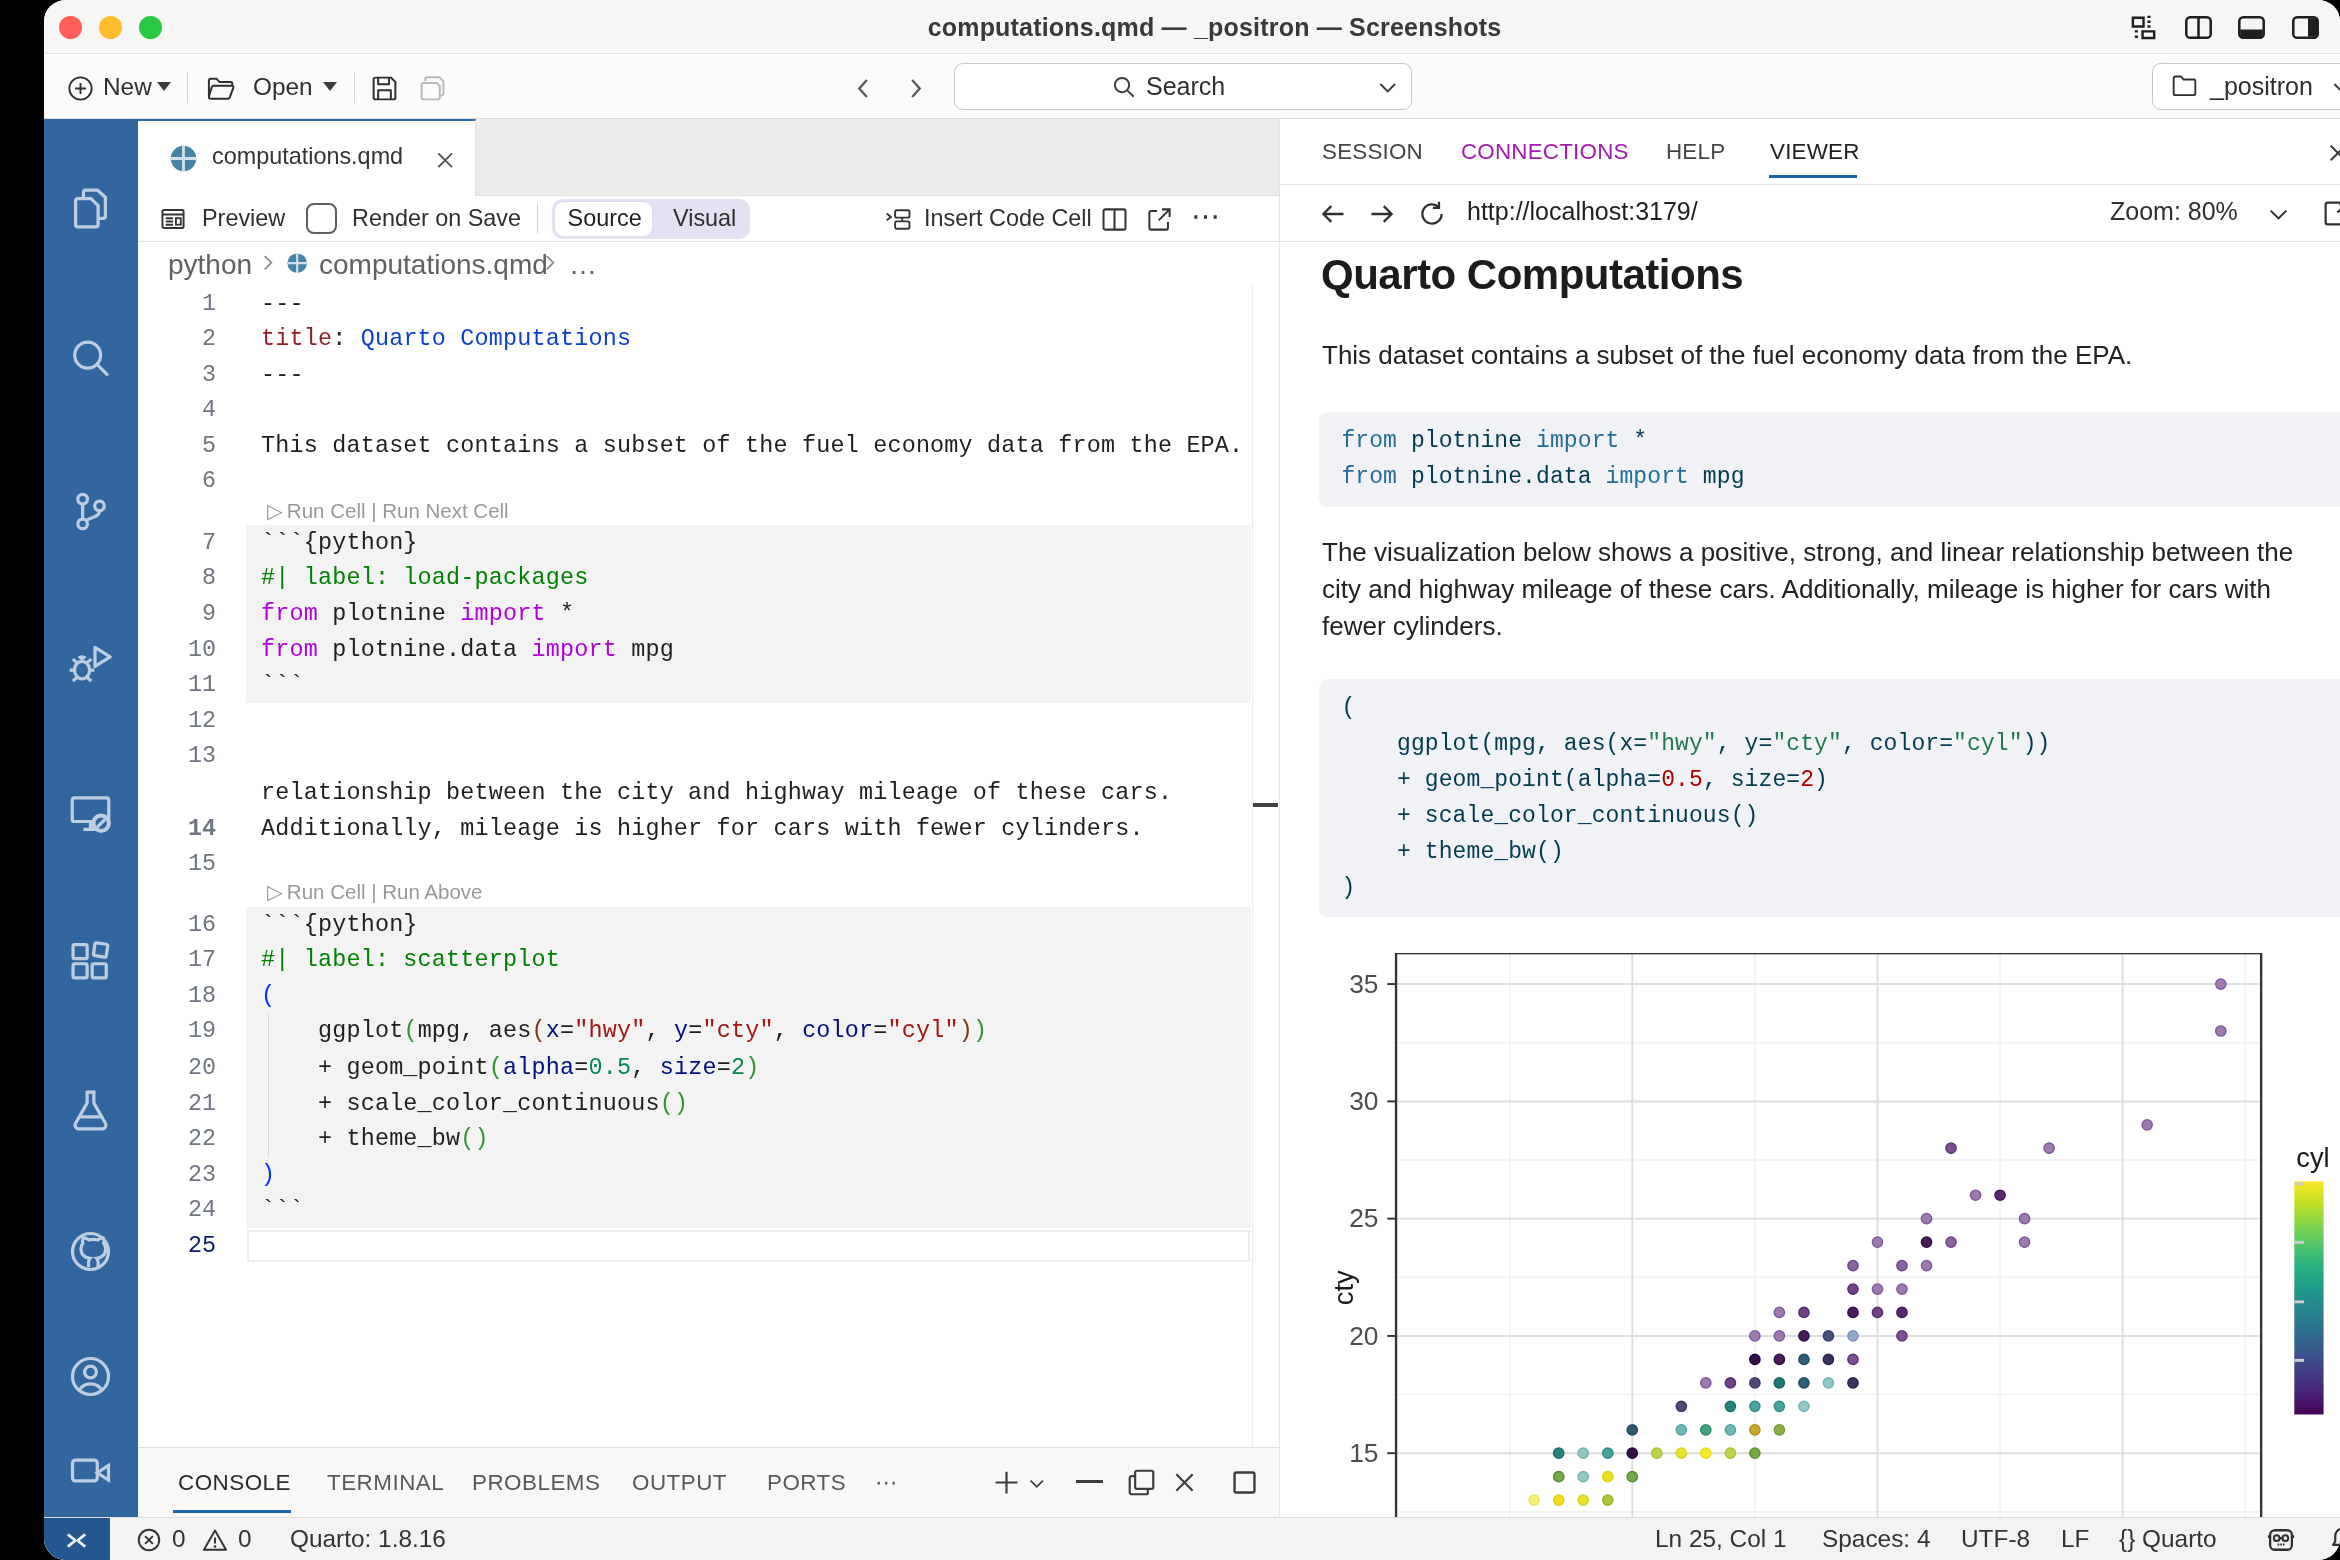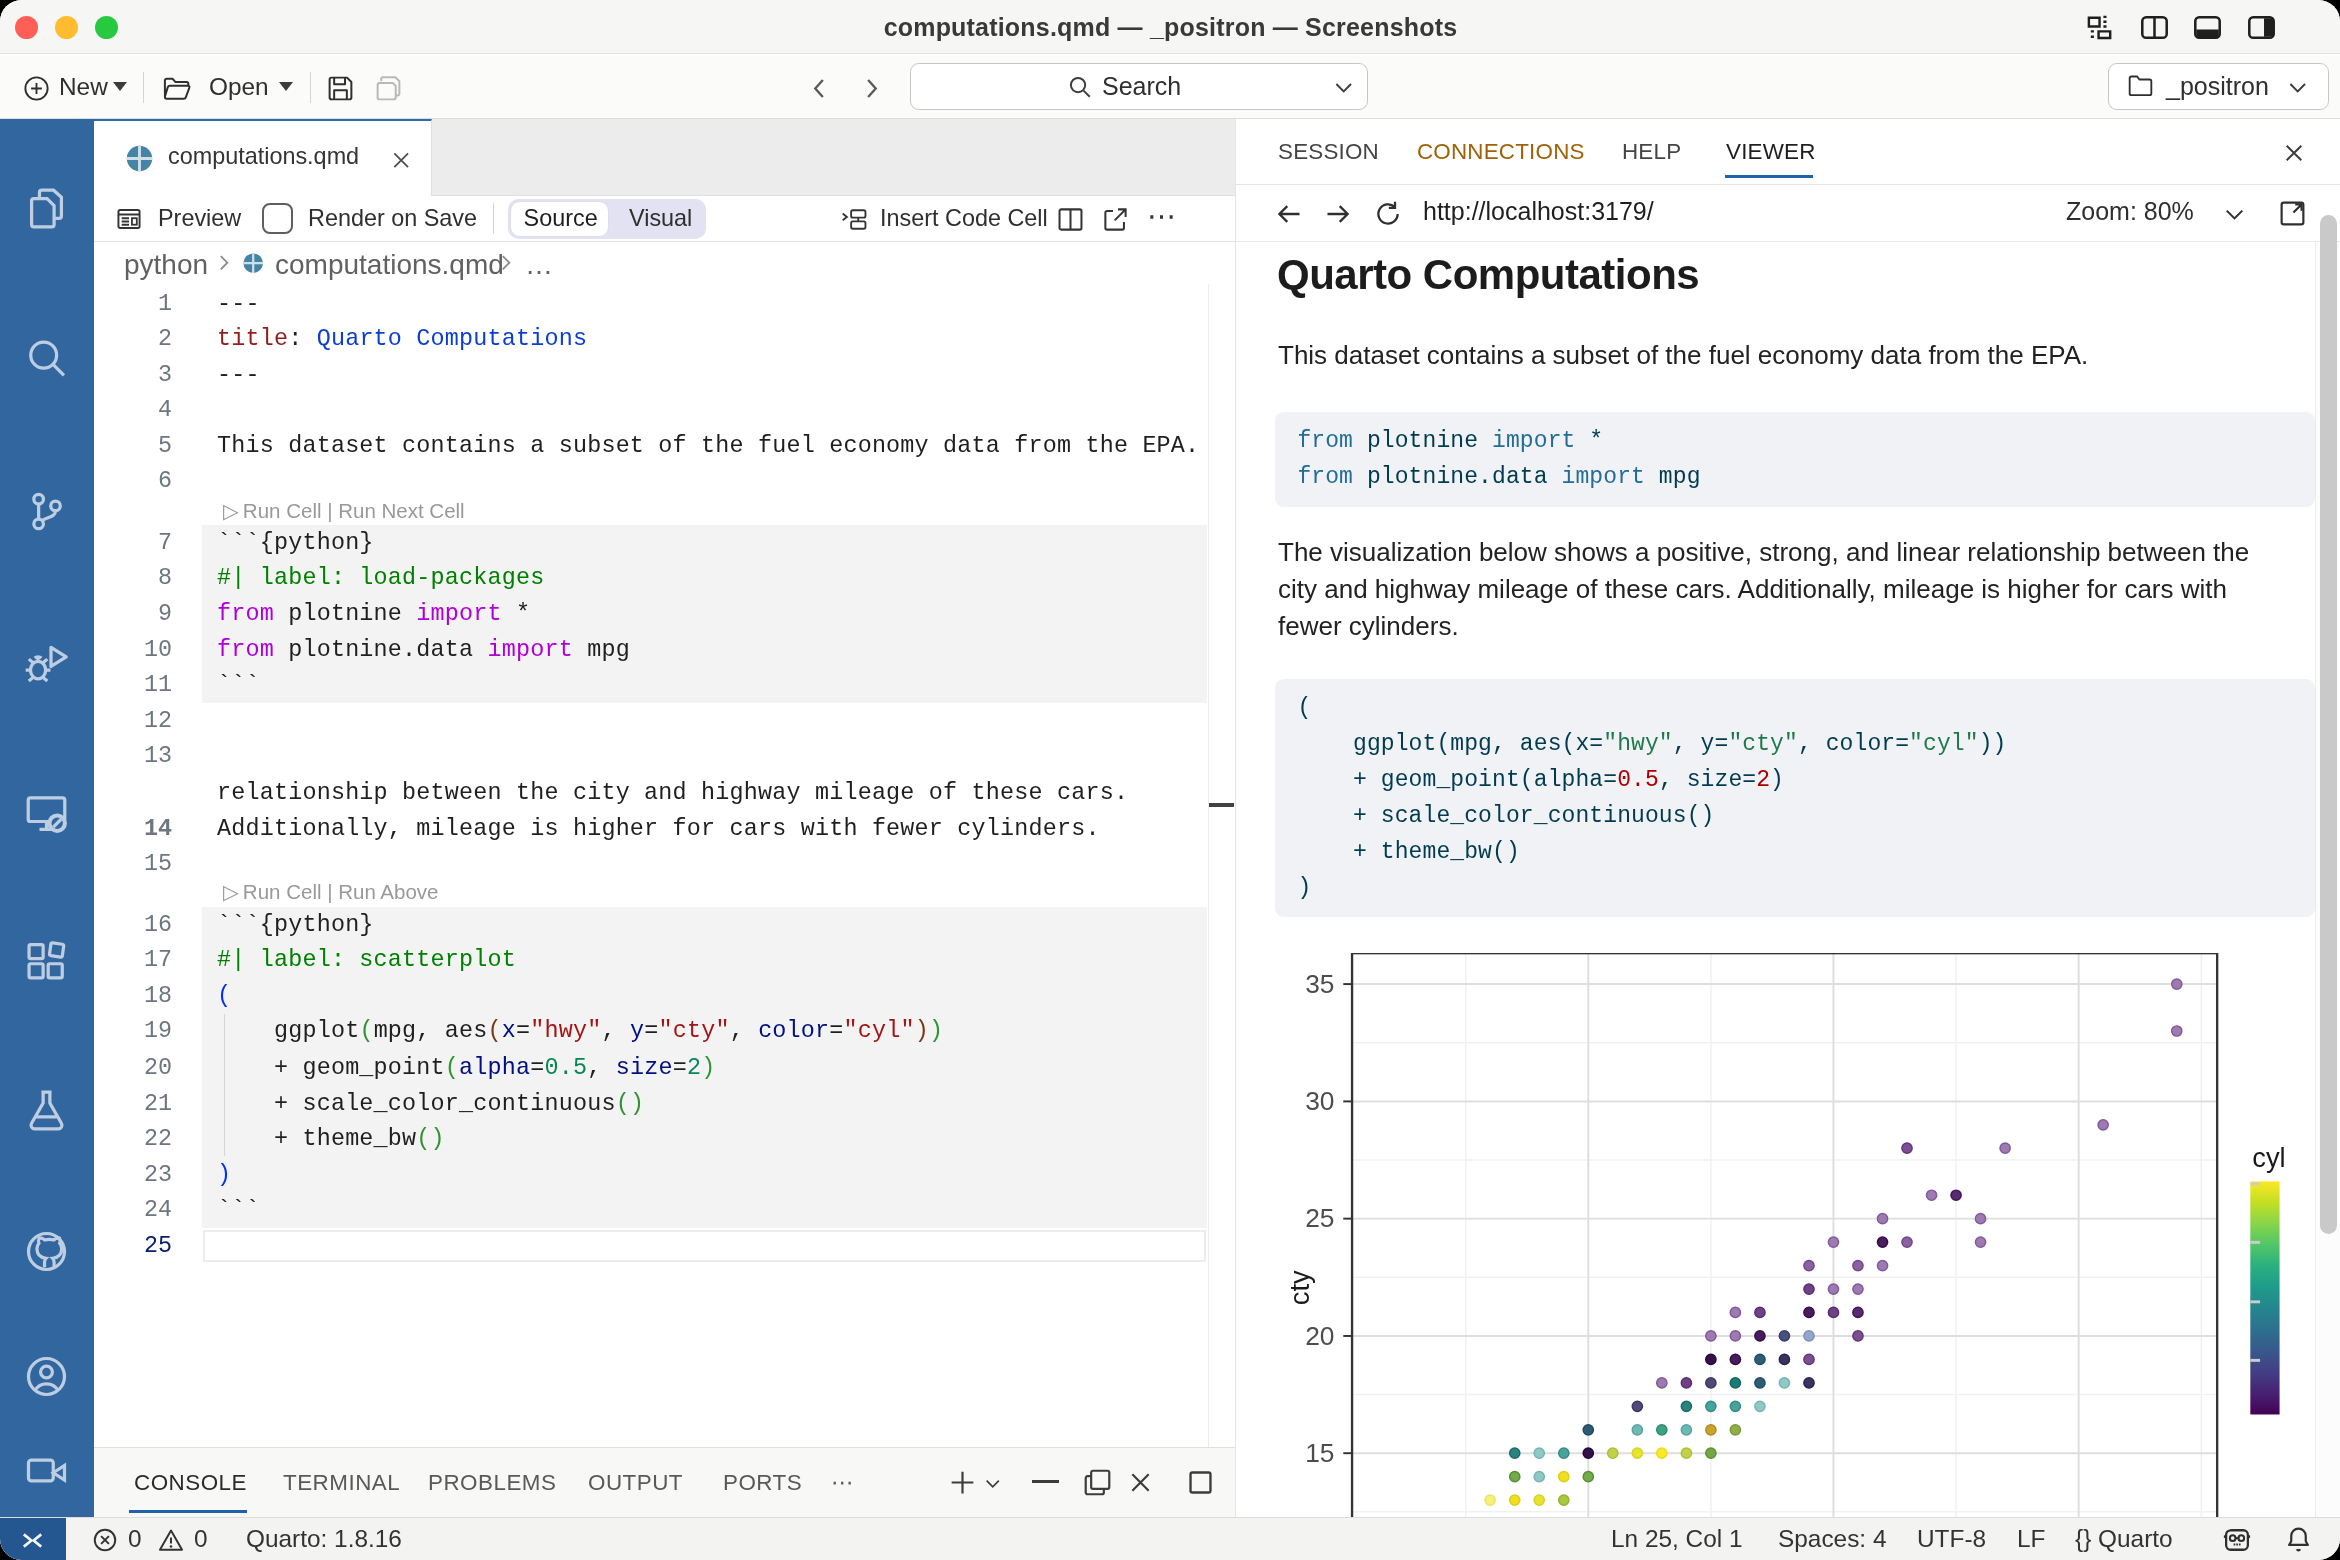--- a/index.html
+++ b/index.html
@@ -1,18 +1,18 @@
 <!DOCTYPE html>
 <html><head>
 <meta charset="utf-8">
 <style>
   * { margin:0; padding:0; box-sizing:border-box; }
   html,body { width:2341px; height:1560px; background:#000; overflow:hidden; }
   body { font-family:"Liberation Sans", sans-serif; -webkit-font-smoothing:antialiased; }
-  .win { position:absolute; inset:0; background:#fff; border-radius:21.5px; overflow:hidden; }
+  .win { position:absolute; inset:0; background:#fff; border-radius:21.5px; overflow:hidden;margin-left:44px; }
   .abs { position:absolute; }
 
   
   .titlebar { position:absolute; left:0; top:0; width:2341px; height:54px; background:#f6f6f5; border-bottom:1px solid #e3e3e2; }
   .tl { position:absolute; top:15.6px; width:23.4px; height:23.4px; border-radius:50%; }
   .title { position:absolute; top:0; left:0; width:2341px; height:54px; line-height:54px; text-align:center; font-size:25px; font-weight:700; color:#393939; letter-spacing:0.2px; }
 
   
   .toolbar { position:absolute; left:0; top:55px; width:2341px; height:64px; background:#fbfbfa; border-bottom:1px solid #dcdcdb; }
   .tbtxt { position:absolute; font-size:25px; color:#2f2f2f; white-space:nowrap; }
@@ -304,21 +304,21 @@
         <div class="cl" style="top:944px;left:123px"></div>
     </div>
 
     <div class="abs" style="left:1114px;top:165px;width:1px;height:1163px;background:#ececec"></div>
     <div class="abs" style="left:1115px;top:684px;width:25px;height:3.9px;background:#424242"></div>
   </div>
 
   <div class="panel">
     <div class="ptabs">
       <div class="ptab" style="left:42px;color:#454545">SESSION</div>
-      <div class="ptab" style="left:181px;color:#a16207">CONNECTIONS</div>
+      <div class="ptab" style="left:181px;color:#a21caf">CONNECTIONS</div>
       <div class="ptab" style="left:386px;color:#454545">HELP</div>
       <div class="ptab" style="left:490px;color:#1f1f1f">VIEWER</div>
       <div class="abs" style="left:489px;top:56px;width:88px;height:2.9px;background:#1f62a8"></div>
       <svg class="abs" style="left:1045px;top:20.5px" width="26" height="26" viewBox="0 0 16 16">
           <path d="M3.5 3.5l9 9M12.5 3.5l-9 9" stroke="#3c3c3c" stroke-width="1.2"></path>
         </svg>
     </div>
     <div class="pnav">
       <svg class="abs" style="left:39px;top:13.7px" width="28" height="28" viewBox="0 0 16 16">
           <path d="M14 8H2.5M7 3.5L2.5 8 7 12.5" stroke="#2f2f2f" stroke-width="1.3" fill="none"></path>

